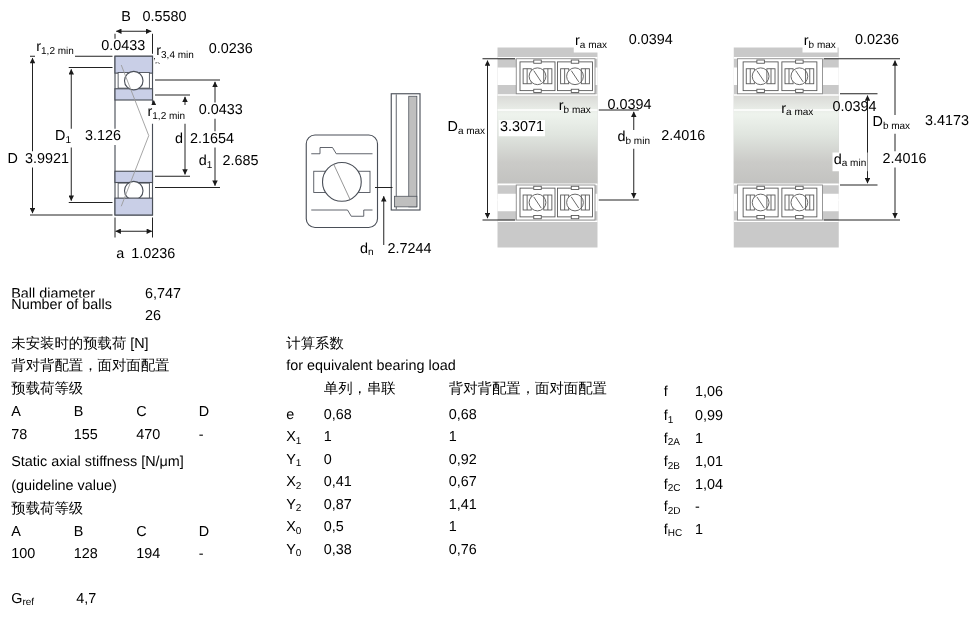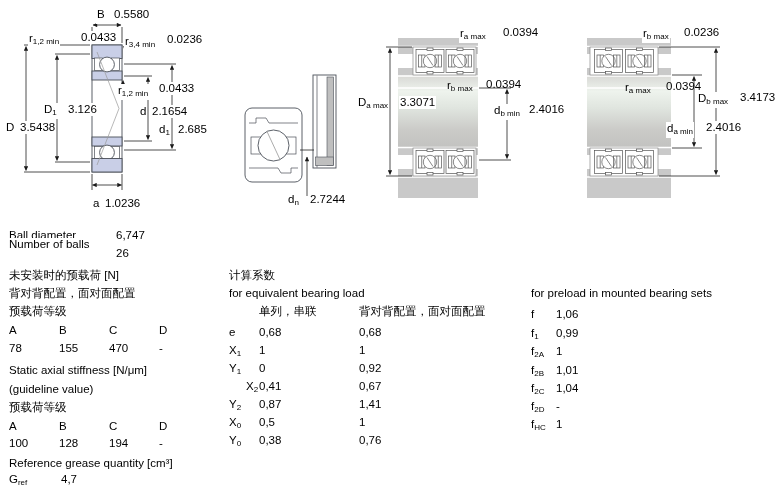--- a/index.html
+++ b/index.html
@@ -199,21 +199,21 @@
   <span class="lbl" style="left:117px;top:84px"><span>r</span><sub>1,2 min</sub></span>
   <span class="lbl" style="left:158px;top:82px">0.0433</span>
 
   <span class="lbl" style="left:43px;top:103px"><span>D</span><sub>1</sub></span>
   <span class="lbl" style="left:67px;top:103px">3.126</span>
 
   <span class="lbl" style="left:139px;top:105px"><span>d</span><sub></sub></span>
   <span class="lbl" style="left:151px;top:105px">2.1654</span>
 
   <span class="lbl" style="left:5px;top:121px"><span>D</span><sub></sub></span>
-  <span class="lbl" style="left:19px;top:121px">3.5438</span>
+  <span class="lbl" style="left:19px;top:121px">3.9921</span>
 
   <span class="lbl" style="left:158px;top:123px"><span>d</span><sub>1</sub></span>
   <span class="lbl" style="left:177px;top:123px">2.685</span>
 
   <span class="lbl" style="left:92px;top:197px"><span>a</span><sub></sub></span>
   <span class="lbl" style="left:104px;top:197px">1.0236</span>
 
   <span class="lbl" style="left:287px;top:193px"><span>d</span><sub>n</sub></span>
   <span class="lbl" style="left:309px;top:193px">2.7244</span>
 
@@ -271,21 +271,20 @@
     <span class="lbl" style="left:108px">C</span>
     <span class="lbl" style="left:158px">D</span>
   </div>
   <div class="row" style="top:437px">
     <span class="lbl" style="left:8px">100</span>
     <span class="lbl" style="left:58px">128</span>
     <span class="lbl" style="left:108px">194</span>
     <span class="lbl" style="left:158px">-</span>
   </div>
 
-  <span class="lbl b" style="left:8px;top:457px">Reference grease quantity [cm³]</span>
   <span class="lbl" style="left:8px;top:473px"><span>G</span><sub>ref</sub></span>
   <span class="lbl" style="left:60px;top:473px">4,7</span>
 
   <span class="lbl b" style="left:228px;top:269px">计算系数</span>
   <span class="lbl b" style="left:228px;top:287px">for equivalent bearing load</span>
   <span class="lbl" style="left:258px;top:305px">单列，串联</span>
   <span class="lbl" style="left:358px;top:305px">背对背配置，面对面配置</span>
 
   <div class="row" style="top:326px">
     <span class="lbl" style="left:228px"><span>e</span><sub></sub></span>
@@ -296,41 +295,40 @@
     <span class="lbl" style="left:228px"><span>X</span><sub>1</sub></span>
     <span class="lbl" style="left:258px">1</span>
     <span class="lbl" style="left:358px">1</span>
   </div>
   <div class="row" style="top:362px">
     <span class="lbl" style="left:228px"><span>Y</span><sub>1</sub></span>
     <span class="lbl" style="left:258px">0</span>
     <span class="lbl" style="left:358px">0,92</span>
   </div>
   <div class="row" style="top:380px">
-    <span class="lbl" style="left:245px"><span>X</span><sub>2</sub></span>
+    <span class="lbl" style="left:228px"><span>X</span><sub>2</sub></span>
     <span class="lbl" style="left:258px">0,41</span>
     <span class="lbl" style="left:358px">0,67</span>
   </div>
   <div class="row" style="top:398px">
     <span class="lbl" style="left:228px"><span>Y</span><sub>2</sub></span>
     <span class="lbl" style="left:258px">0,87</span>
     <span class="lbl" style="left:358px">1,41</span>
   </div>
   <div class="row" style="top:416px">
     <span class="lbl" style="left:228px"><span>X</span><sub>0</sub></span>
     <span class="lbl" style="left:258px">0,5</span>
     <span class="lbl" style="left:358px">1</span>
   </div>
   <div class="row" style="top:434px">
     <span class="lbl" style="left:228px"><span>Y</span><sub>0</sub></span>
     <span class="lbl" style="left:258px">0,38</span>
     <span class="lbl" style="left:358px">0,76</span>
   </div>
 
-  <span class="lbl b" style="left:530px;top:287px">for preload in mounted bearing sets</span>
 
   <div class="row" style="top:308px">
     <span class="lbl" style="left:530px"><span>f</span><sub></sub></span>
     <span class="lbl" style="left:555px">1,06</span>
   </div>
   <div class="row" style="top:327px">
     <span class="lbl" style="left:530px"><span>f</span><sub>1</sub></span>
     <span class="lbl" style="left:555px">0,99</span>
   </div>
   <div class="row" style="top:345px">

